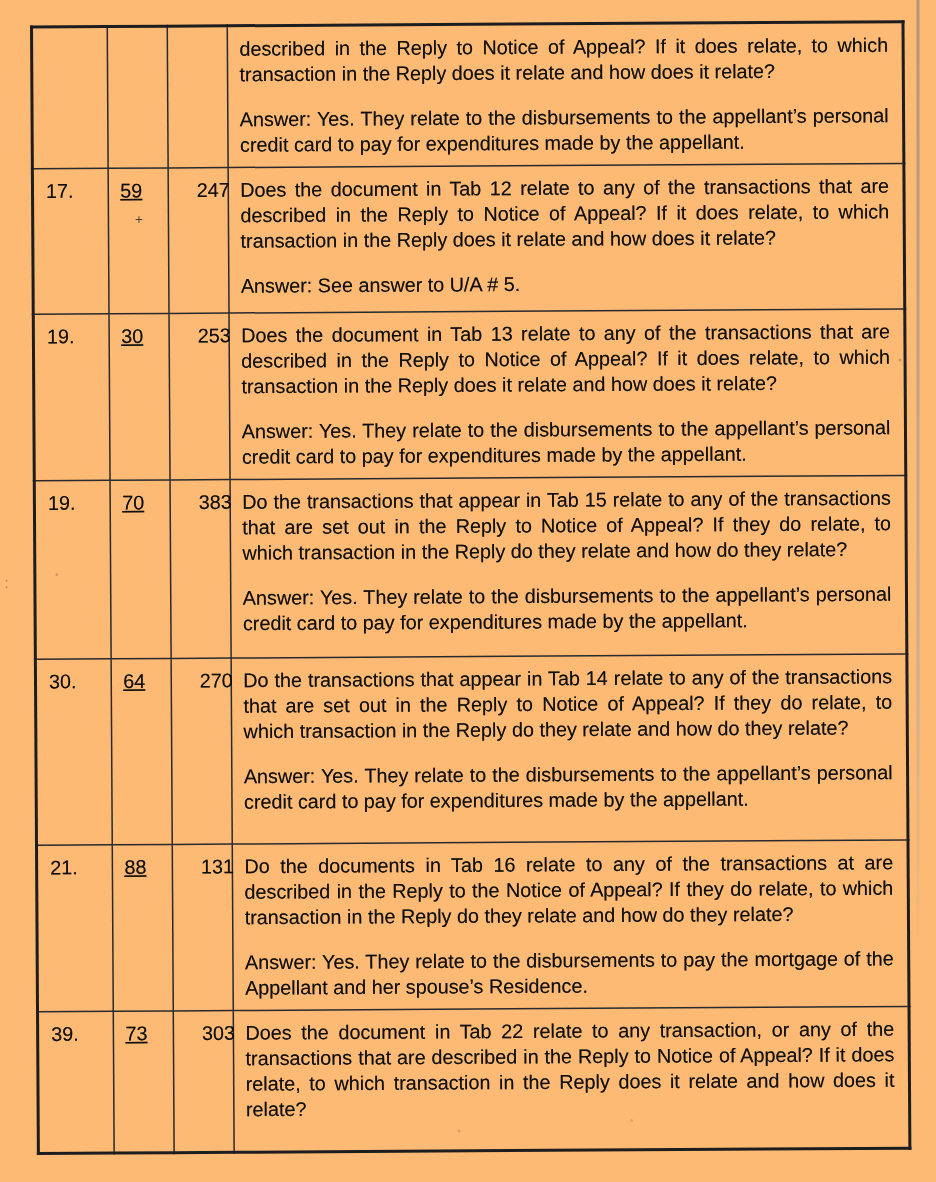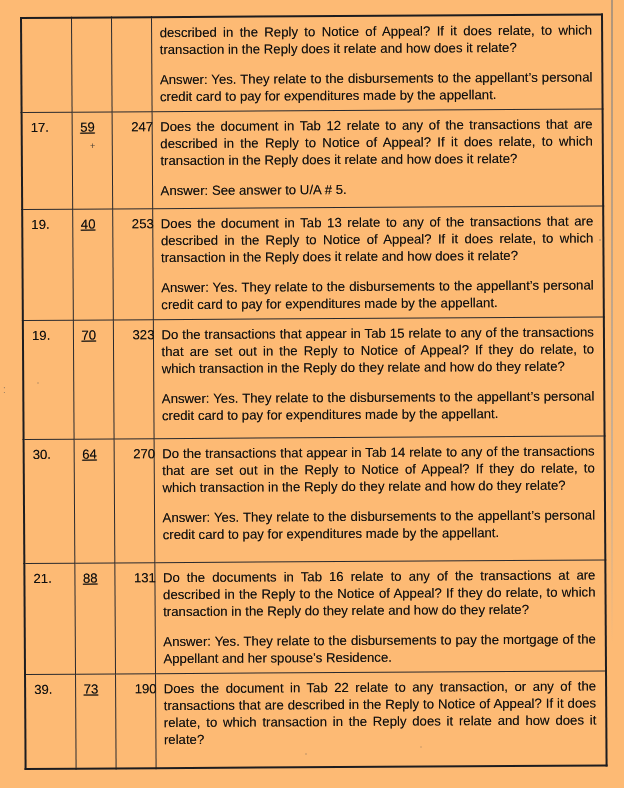--- a/index.html
+++ b/index.html
@@ -122,31 +122,31 @@
         <td class="cell-no">17.</td>
         <td class="cell-ref1">59</td>
         <td class="cell-ref2">247</td>
         <td class="cell-q">
           <p class="q">Does the document in Tab 12 relate to any of the transactions that are described in the Reply to Notice of Appeal?  If it does relate, to which transaction in the Reply does it relate and how does it relate?</p>
           <p class="a">Answer:  See answer to U/A # 5.</p>
         </td>
       </tr>
       <tr class="r2">
         <td class="cell-no">19.</td>
-        <td class="cell-ref1">40</td>
+        <td class="cell-ref1">30</td>
         <td class="cell-ref2">253</td>
         <td class="cell-q">
           <p class="q">Does the document in Tab 13 relate to any of the transactions that are described in the Reply to Notice of Appeal?  If it does relate, to which transaction in the Reply does it relate and how does it relate?</p>
           <p class="a">Answer:  Yes.  They relate to the disbursements to the appellant’s personal credit card to pay for expenditures made by the appellant.</p>
         </td>
       </tr>
       <tr class="r3">
         <td class="cell-no">19.</td>
         <td class="cell-ref1">70</td>
-        <td class="cell-ref2">323</td>
+        <td class="cell-ref2">383</td>
         <td class="cell-q">
           <p class="q">Do the transactions that appear in Tab 15 relate to any of the transactions that are set out in the Reply to Notice of Appeal?  If they do relate, to which transaction in the Reply do they relate and how do they relate?</p>
           <p class="a">Answer:  Yes.  They relate to the disbursements to the appellant’s personal credit card to pay for expenditures made by the appellant.</p>
         </td>
       </tr>
       <tr class="r4">
         <td class="cell-no">30.</td>
         <td class="cell-ref1">64</td>
         <td class="cell-ref2">270</td>
         <td class="cell-q">
@@ -159,21 +159,21 @@
         <td class="cell-ref1">88</td>
         <td class="cell-ref2">131</td>
         <td class="cell-q">
           <p class="q">Do the documents in Tab 16 relate to any of the transactions at are described in the Reply to the Notice of Appeal?  If they do relate, to which transaction in the Reply do they relate and how do they relate?</p>
           <p class="a">Answer:  Yes.  They relate to the disbursements to pay the mortgage of the Appellant and her spouse’s Residence.</p>
         </td>
       </tr>
       <tr class="r6">
         <td class="cell-no">39.</td>
         <td class="cell-ref1">73</td>
-        <td class="cell-ref2">190</td>
+        <td class="cell-ref2">303</td>
         <td class="cell-q">
           <p class="q">Does the document in Tab 22 relate to any transaction, or any of the transactions that are described in the Reply to Notice of Appeal?  If it does relate, to which transaction in the Reply does it relate and how does it relate?</p>
           <p class="a"></p>
         </td>
       </tr>
     </tbody>
   </table>
 
   <div class="edge-line"></div>
   <span class="stray-plus">+</span>

